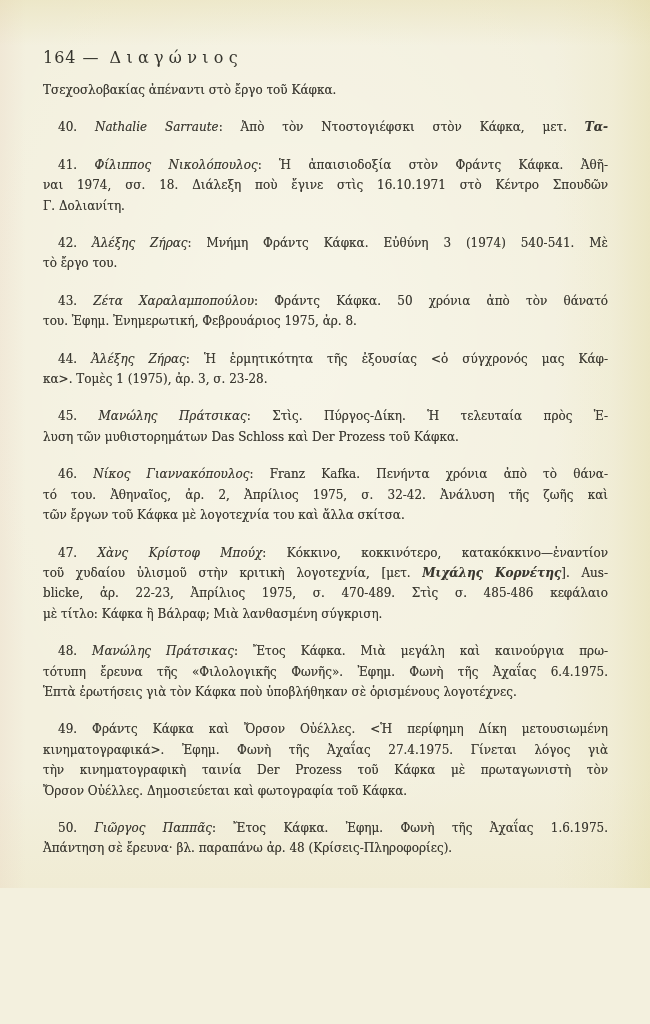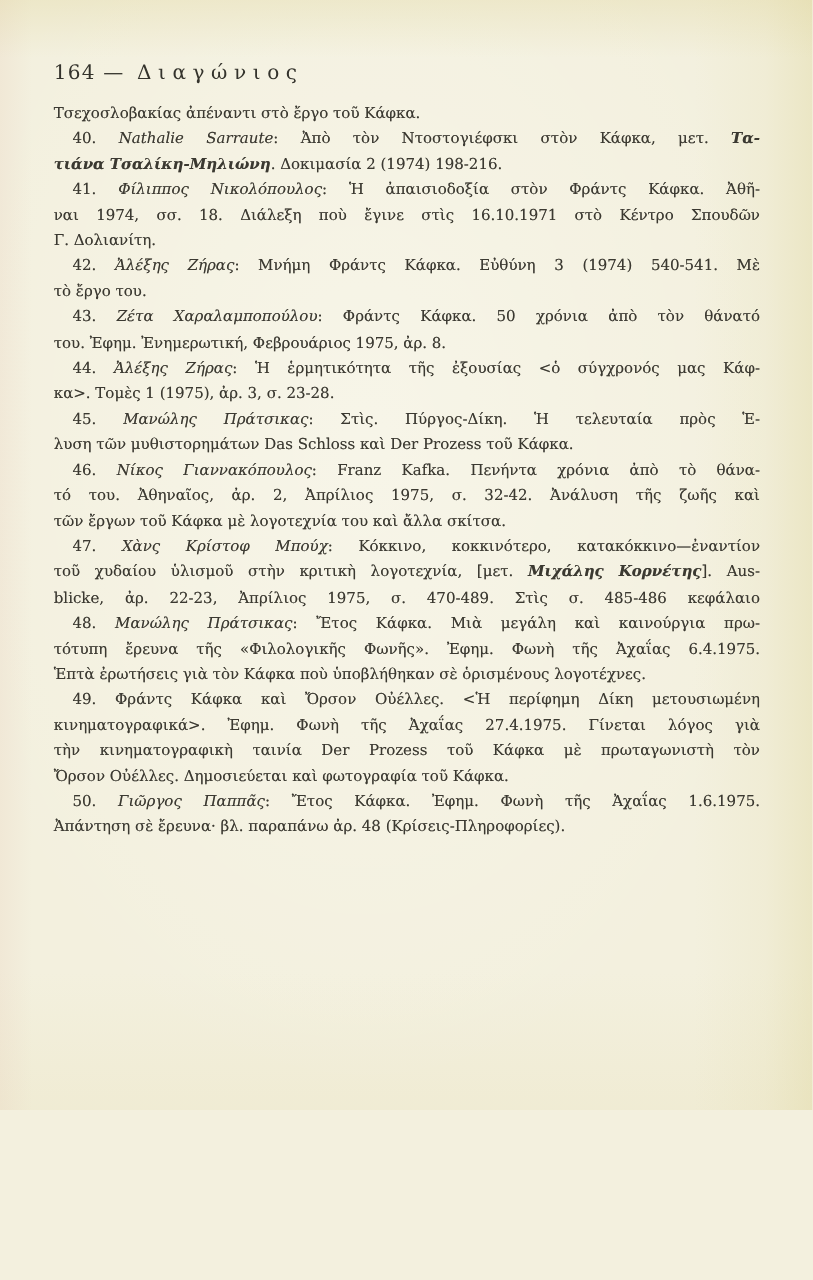--- a/index.html
+++ b/index.html
@@ -38,53 +38,53 @@
     font-size:12px;
     line-height:20.4px;
     text-shadow:0 0 .4px rgba(59,57,49,.55);
   }
   .line{
     text-align:justify;
     text-align-last:justify;
     white-space:normal;
   }
   .line.last{text-align-last:left;}
-  .line.indent{text-indent:15px;}
+  .line.indent{text-indent:15px;margin-top:17px;}
   .seg-n{font-style:normal;}
   .seg-i{font-style:italic;}
   .seg-bi{font-style:italic;font-weight:bold;}
 </style>
 </head>
 <body>
 
 <div class="page">
   <header class="page-header">
     <span>164</span><span class="sep">—</span><span class="journal">Διαγώνιος</span>
   </header>
   <main class="text-block" id="body-lines">
       <div class="line last"><span class="seg-n">Τσεχοσλοβακίας ἀπέναντι στὸ ἔργο τοῦ Κάφκα.</span></div>
       <div class="line indent"><span class="seg-n">40. </span><span class="seg-i">Nathalie Sarraute</span><span class="seg-n">: Ἀπὸ τὸν Ντοστογιέφσκι στὸν Κάφκα, μετ. </span><span class="seg-bi">Τα-</span></div>
-      <div class="line last"><span class="seg-bi">τιάνα Τσαλίκη-Μηλιώνη</span><span class="seg-n">. Δοκιμασία 2 (1974) 198-216.</span></div>
       <div class="line indent"><span class="seg-n">41. </span><span class="seg-i">Φίλιππος Νικολόπουλος</span><span class="seg-n">: Ἡ ἀπαισιοδοξία στὸν Φράντς Κάφκα. Ἀθῆ-</span></div>
       <div class="line"><span class="seg-n">ναι 1974, σσ. 18. Διάλεξη ποὺ ἔγινε στὶς 16.10.1971 στὸ Κέντρο Σπουδῶν</span></div>
       <div class="line last"><span class="seg-n">Γ. Δολιανίτη.</span></div>
       <div class="line indent"><span class="seg-n">42. </span><span class="seg-i">Ἀλέξης Ζήρας</span><span class="seg-n">: Μνήμη Φράντς Κάφκα. Εὐθύνη 3 (1974) 540-541. Μὲ</span></div>
       <div class="line last"><span class="seg-n">τὸ ἔργο του.</span></div>
       <div class="line indent"><span class="seg-n">43. </span><span class="seg-i">Ζέτα Χαραλαμποπούλου</span><span class="seg-n">: Φράντς Κάφκα. 50 χρόνια ἀπὸ τὸν θάνατό</span></div>
       <div class="line last"><span class="seg-n">του. Ἐφημ. Ἐνημερωτική, Φεβρουάριος 1975, ἀρ. 8.</span></div>
       <div class="line indent"><span class="seg-n">44. </span><span class="seg-i">Ἀλέξης Ζήρας</span><span class="seg-n">: Ἡ ἑρμητικότητα τῆς ἐξουσίας &lt;ὁ σύγχρονός μας Κάφ-</span></div>
       <div class="line last"><span class="seg-n">κα&gt;. Τομὲς 1 (1975), ἀρ. 3, σ. 23-28.</span></div>
       <div class="line indent"><span class="seg-n">45. </span><span class="seg-i">Μανώλης Πράτσικας</span><span class="seg-n">: Στὶς. Πύργος-Δίκη. Ἡ τελευταία πρὸς Ἑ-</span></div>
       <div class="line last"><span class="seg-n">λυση τῶν μυθιστορημάτων Das Schloss καὶ Der Prozess τοῦ Κάφκα.</span></div>
       <div class="line indent"><span class="seg-n">46. </span><span class="seg-i">Νίκος Γιαννακόπουλος</span><span class="seg-n">: Franz Kafka. Πενήντα χρόνια ἀπὸ τὸ θάνα-</span></div>
       <div class="line"><span class="seg-n">τό του. Ἀθηναῖος, ἀρ. 2, Ἀπρίλιος 1975, σ. 32-42. Ἀνάλυση τῆς ζωῆς καὶ</span></div>
       <div class="line last"><span class="seg-n">τῶν ἔργων τοῦ Κάφκα μὲ λογοτεχνία του καὶ ἄλλα σκίτσα.</span></div>
       <div class="line indent"><span class="seg-n">47. </span><span class="seg-i">Χὰνς Κρίστοφ Μπούχ</span><span class="seg-n">: Κόκκινο, κοκκινότερο, κατακόκκινο—ἐναντίον</span></div>
       <div class="line"><span class="seg-n">τοῦ χυδαίου ὑλισμοῦ στὴν κριτικὴ λογοτεχνία, [μετ. </span><span class="seg-bi">Μιχάλης Κορνέτης</span><span class="seg-n">]. Aus-</span></div>
       <div class="line"><span class="seg-n">blicke, ἀρ. 22-23, Ἀπρίλιος 1975, σ. 470-489. Στὶς σ. 485-486 κεφάλαιο</span></div>
+      <div class="line last"><span class="seg-n">μὲ τίτλο: Κάφκα ἢ Βάλραφ; Μιὰ λανθασμένη σύγκριση.</span></div>
       <div class="line indent"><span class="seg-n">48. </span><span class="seg-i">Μανώλης Πράτσικας</span><span class="seg-n">: Ἔτος Κάφκα. Μιὰ μεγάλη καὶ καινούργια πρω-</span></div>
       <div class="line"><span class="seg-n">τότυπη ἔρευνα τῆς «Φιλολογικῆς Φωνῆς». Ἐφημ. Φωνὴ τῆς Ἀχαΐας 6.4.1975.</span></div>
       <div class="line last"><span class="seg-n">Ἑπτὰ ἐρωτήσεις γιὰ τὸν Κάφκα ποὺ ὑποβλήθηκαν σὲ ὁρισμένους λογοτέχνες.</span></div>
       <div class="line indent"><span class="seg-n">49. Φράντς Κάφκα καὶ Ὄρσον Οὐέλλες. &lt;Ἡ περίφημη Δίκη μετουσιωμένη</span></div>
       <div class="line"><span class="seg-n">κινηματογραφικά&gt;. Ἐφημ. Φωνὴ τῆς Ἀχαΐας 27.4.1975. Γίνεται λόγος γιὰ</span></div>
       <div class="line"><span class="seg-n">τὴν κινηματογραφικὴ ταινία Der Prozess τοῦ Κάφκα μὲ πρωταγωνιστὴ τὸν</span></div>
       <div class="line last"><span class="seg-n">Ὄρσον Οὐέλλες. Δημοσιεύεται καὶ φωτογραφία τοῦ Κάφκα.</span></div>
       <div class="line indent"><span class="seg-n">50. </span><span class="seg-i">Γιῶργος Παππᾶς</span><span class="seg-n">: Ἔτος Κάφκα. Ἐφημ. Φωνὴ τῆς Ἀχαΐας 1.6.1975.</span></div>
       <div class="line last"><span class="seg-n">Ἀπάντηση σὲ ἔρευνα· βλ. παραπάνω ἀρ. 48 (Κρίσεις-Πληροφορίες).</span></div>
     </main>

